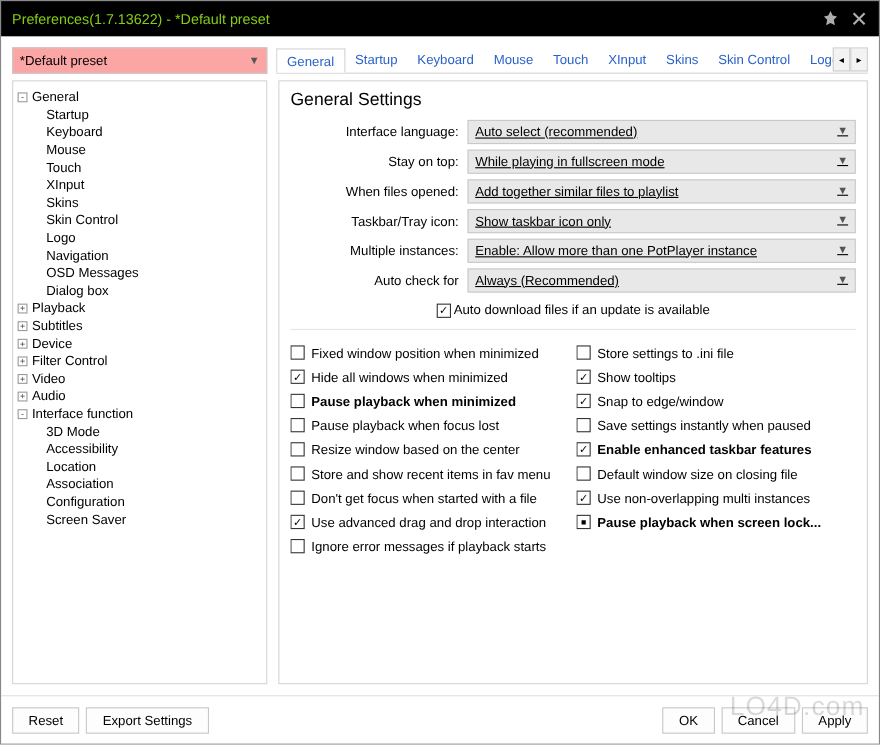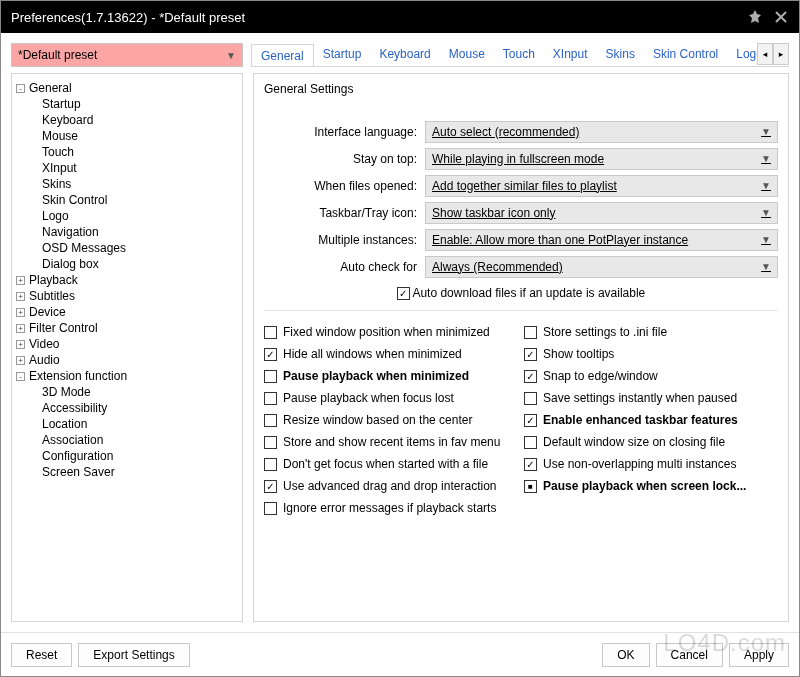--- a/index.html
+++ b/index.html
@@ -1,36 +1,36 @@
 <!DOCTYPE html>
 <html><head>
 <meta charset="utf-8">
 <style>
   * { box-sizing: border-box; margin: 0; padding: 0; }
   body { font-family: "Segoe UI", Tahoma, sans-serif; font-size: 12px; background: #f0f0f0; width: 800px; height: 677px; overflow: hidden; }
   .window { width: 800px; height: 677px; background: #fff; display: flex; flex-direction: column; border: 1px solid #888; }
-  .titlebar { background: #000; color: #ffffff; height: 32px; display: flex; align-items: center; padding: 0 10px; font-size: 13px; }
+  .titlebar { background: #000; color: #84cc16; height: 32px; display: flex; align-items: center; padding: 0 10px; font-size: 13px; }
   .titlebar-spacer { flex: 1; }
   .titlebar-icon { width: 16px; height: 16px; margin-left: 10px; opacity: .85; }
   .content { flex: 1; display: flex; flex-direction: column; padding: 10px; gap: 6px; }
   .top-row { display: flex; gap: 8px; height: 24px; }
   .preset-select { width: 232px; background: #fca5a5; border: 1px solid #c7c7c7; height: 24px; padding: 0 6px; display: flex; align-items: center; justify-content: space-between; }
   .chev { font-size: 10px; color: #555; }
   .tabs-strip { flex: 1; display: flex; align-items: center; border-bottom: 1px solid #d5d5d5; height: 24px; position: relative; padding-right: 34px; overflow: hidden; white-space: nowrap; }
   .tab { color: #2a62c9; padding: 0 9px; height: 24px; line-height: 22px; cursor: pointer; }
   .tab.active { border: 1px solid #d5d5d5; border-bottom: 1px solid #fff; color: #2a62c9; background: #fff; position: relative; top: 1px; }
   .tab-nav { position: absolute; right: 0; top: 0; display: flex; }
   .tab-nav-btn { width: 16px; height: 22px; border: 1px solid #ccc; background: #f3f3f3; font-size: 9px; line-height: 20px; text-align: center; cursor: pointer; }
   .body-row { flex: 1; display: flex; gap: 10px; min-height: 0; }
   .tree { width: 232px; border: 1px solid #d5d5d5; padding: 6px 4px; overflow: auto; }
   .tree-item { padding: 1px 0 1px 4px; white-space: nowrap; cursor: pointer; }
   .tree-expander { display: inline-block; width: 9px; height: 9px; border: 1px solid #999; text-align: center; line-height: 7px; font-size: 8px; margin-right: 4px; vertical-align: middle; color: #444; }
   .tree-children { padding-left: 22px; }
   .main { flex: 1; border: 1px solid #d5d5d5; padding: 8px 10px; overflow: hidden; display: flex; flex-direction: column; }
-  .section-title { font-size: 12px; margin-bottom: 22px; }
+  .section-title { font-size: 16px; margin-bottom: 6px; }
   .opt-row { display: flex; align-items: center; height: 27px; gap: 6px; }
   .opt-label { width: 155px; text-align: right; padding-right: 2px; }
   .opt-select { flex: 1; background: #e8e8e8; border: 1px solid #c9c9c9; height: 22px; padding: 0 6px; display: flex; align-items: center; justify-content: space-between; text-decoration: underline; }
   .auto-dl { text-align: center; padding: 6px 0 10px; }
   .check-grid { display: flex; gap: 6px; border-top: 1px solid #e5e5e5; padding-top: 10px; }
   .check-col { flex: 1; }
   .chk-row { display: flex; align-items: center; height: 22px; gap: 6px; white-space: nowrap; overflow: hidden; text-overflow: ellipsis; }
   .chk { width: 13px; height: 13px; border: 1px solid #333; display: inline-flex; align-items: center; justify-content: center; font-size: 10px; flex: none; }
   .chk.checked::after { content: "✓"; }
   .chk.mixed::after { content: "■"; font-size: 8px; }
@@ -95,21 +95,21 @@
               <div class="tree-item">Navigation</div>
               <div class="tree-item">OSD Messages</div>
               <div class="tree-item">Dialog box</div>
             </div>
             <div class="tree-item" style="padding-left: 0px;"><span class="tree-expander">+</span><span>Playback</span></div>
             <div class="tree-item" style="padding-left: 0px;"><span class="tree-expander">+</span><span>Subtitles</span></div>
             <div class="tree-item" style="padding-left: 0px;"><span class="tree-expander">+</span><span>Device</span></div>
             <div class="tree-item" style="padding-left: 0px;"><span class="tree-expander">+</span><span>Filter Control</span></div>
             <div class="tree-item" style="padding-left: 0px;"><span class="tree-expander">+</span><span>Video</span></div>
             <div class="tree-item" style="padding-left: 0px;"><span class="tree-expander">+</span><span>Audio</span></div>
-            <div class="tree-item" style="padding-left: 0px;"><span class="tree-expander">-</span><span>Extension function</span></div>
+            <div class="tree-item" style="padding-left: 0px;"><span class="tree-expander">-</span><span>Interface function</span></div>
             <div class="tree-children">
               <div class="tree-item">3D Mode</div>
               <div class="tree-item">Accessibility</div>
               <div class="tree-item">Location</div>
               <div class="tree-item">Association</div>
               <div class="tree-item">Configuration</div>
               <div class="tree-item">Screen Saver</div>
             </div>
           </div>
 

